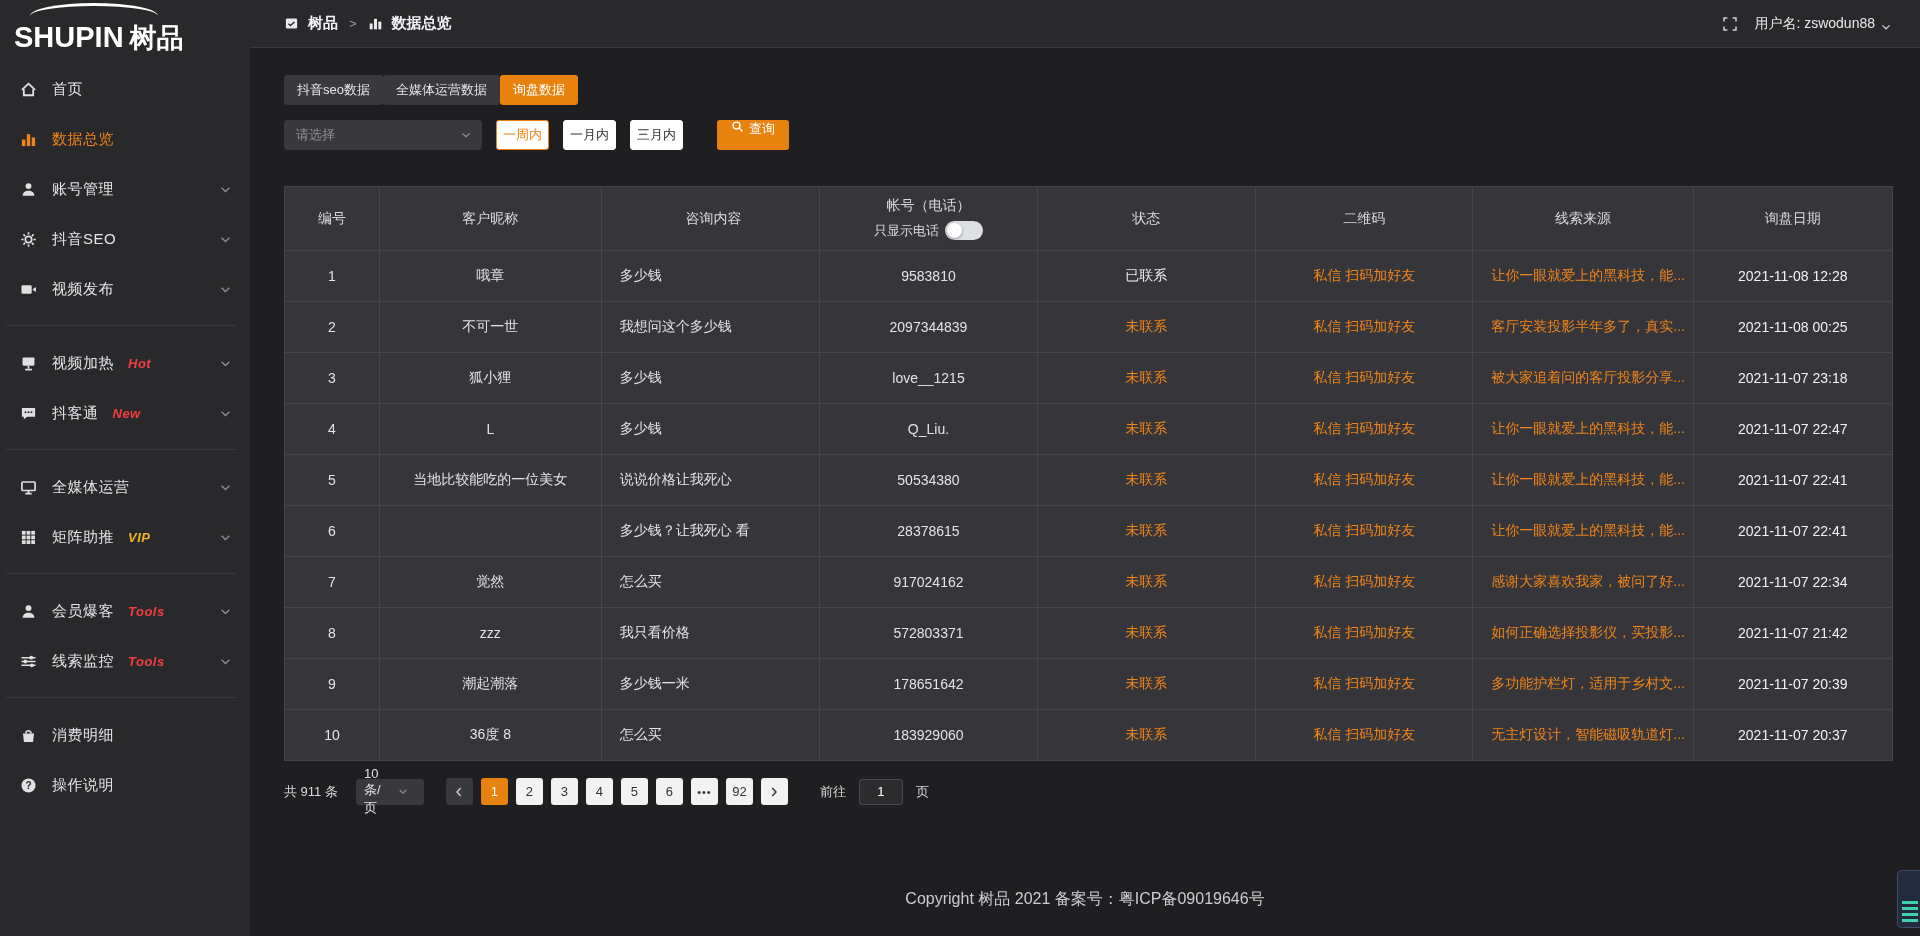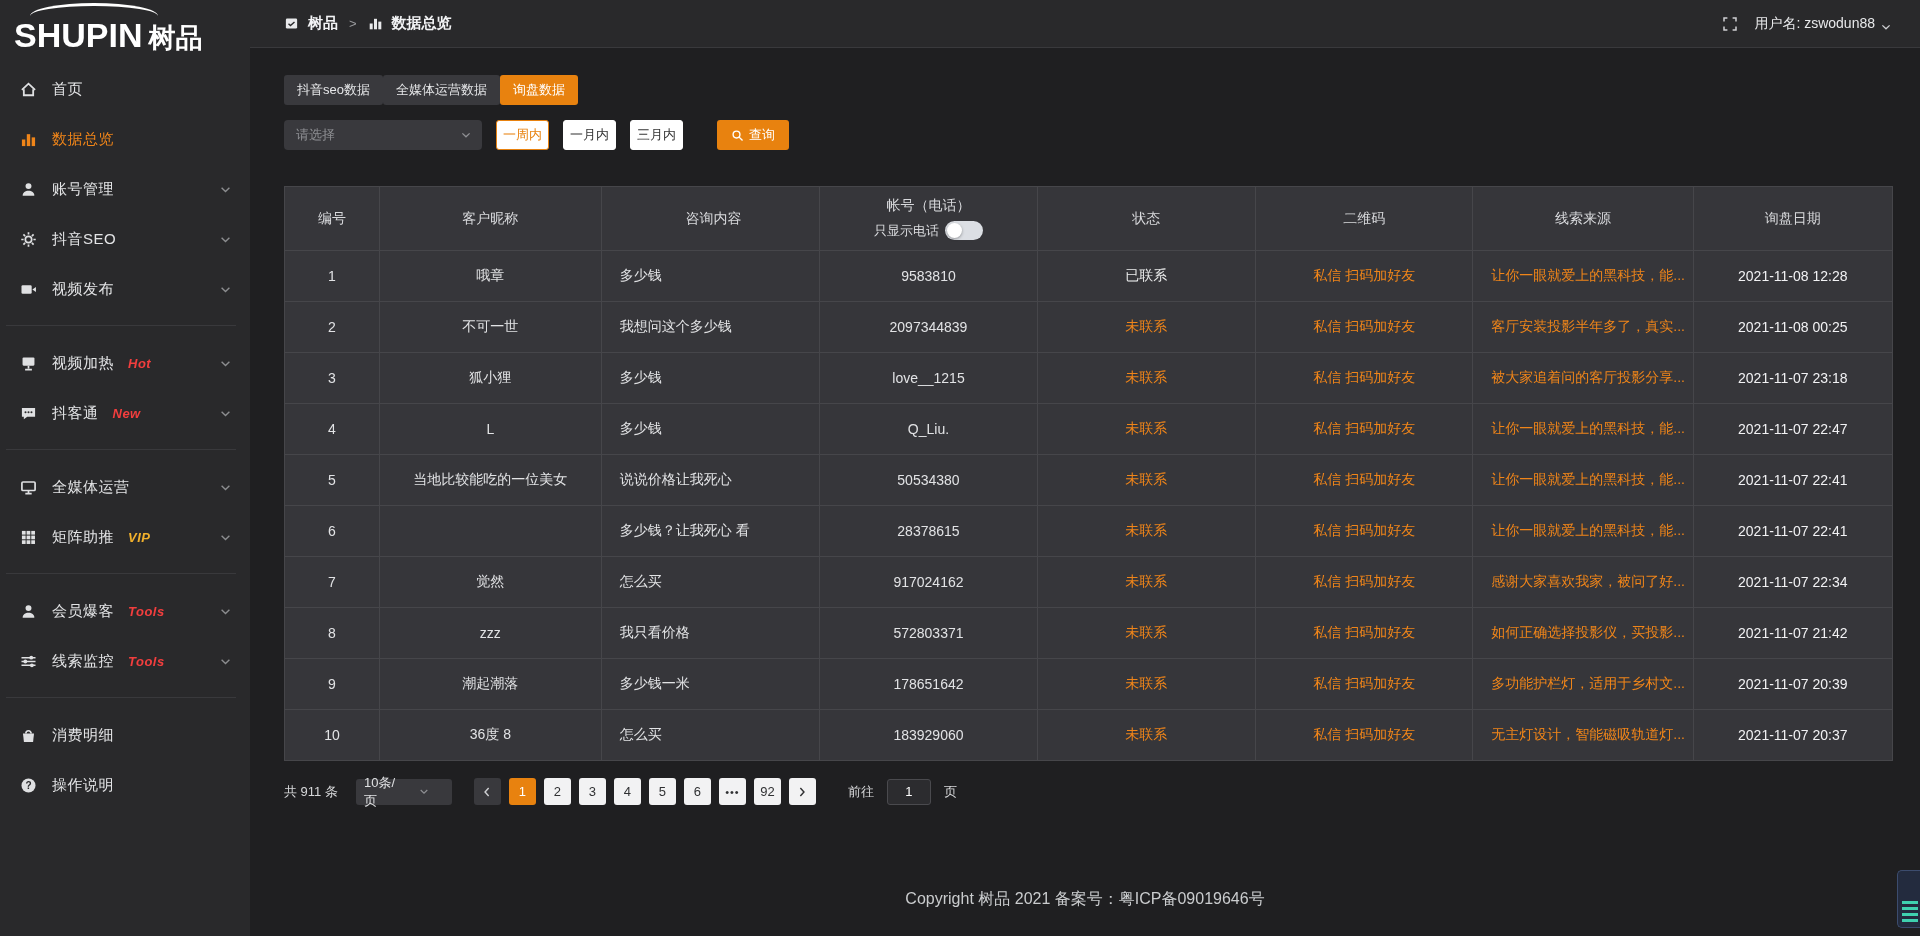--- a/index.html
+++ b/index.html
@@ -6,21 +6,21 @@
   *{margin:0;padding:0;box-sizing:border-box;}
   html,body{width:1920px;height:936px;overflow:hidden;}
   body{font-family:"Liberation Sans","DejaVu Sans",sans-serif;background:#1f1f21;color:#e3e4e6;position:relative;}
   svg{display:block;}
   .icon svg{width:100%;height:100%;}
 
   
   .sidebar{position:absolute;left:0;top:0;width:250px;height:936px;background:#29292b;z-index:3;}
   .logo{position:relative;height:52px;padding:10px 12px 0 14px;display:flex;align-items:flex-end;}
   .logo-arc{position:absolute;top:3px;left:30px;width:128px;height:13px;border-top:3px solid #fff;border-radius:50% 50% 0 0/100% 100% 0 0;}
-  .logo-en{font-size:34px;font-weight:800;letter-spacing:0px;color:#fff;line-height:1;}
+  .logo-en{font-size:29px;font-weight:800;letter-spacing:0px;color:#fff;line-height:1;}
   .logo-cn{font-size:27px;font-weight:800;color:#fff;margin-left:6px;line-height:1;}
   .nav{padding-top:12px;}
   .side-item{display:flex;align-items:center;height:50px;padding:0 18px 0 20px;cursor:pointer;position:relative;color:#e3e4e6;}
   .side-item .s-icon{width:17px;height:17px;margin-right:15px;color:#dfe0e2;flex:none;}
   .side-item .s-label{font-size:15px;letter-spacing:.5px;}
   .side-item.active{color:#f08519;}
   .side-item.active .s-icon{color:#f08519;}
   .s-badge{font-style:italic;font-weight:bold;font-size:13px;margin-left:14px;letter-spacing:.5px;}
   .s-badge:empty{display:none;}
   .s-badge.red{color:#f23e3e;}
@@ -46,21 +46,21 @@
   .main{position:absolute;left:250px;top:48px;right:0;bottom:0;background:#1f1f21;padding:27px 27px 0 34px;}
   .tabs{display:flex;}
   .tab{height:30px;padding:0 13px;background:#39393d;color:#e6e7e9;font-size:13px;border:none;border-radius:3px;cursor:pointer;font-family:inherit;}
   .tab.active{background:#e8820f;color:#fff;}
   .filters{display:flex;align-items:center;margin-top:15px;gap:12px;}
   .select{width:198px;height:30px;background:#39393d;border-radius:4px;display:flex;align-items:center;padding:0 10px 0 12px;cursor:pointer;}
   .select .sel-text{font-size:13px;color:#8f9094;flex:1;}
   .select .icon{width:12px;height:12px;color:#8f9094;}
   .range-btn{width:53px;height:30px;background:#fff;color:#333;border:1px solid #fff;border-radius:3px;font-size:13px;cursor:pointer;font-family:inherit;margin-left:2px;}
   .range-btn.selected{border-color:#e8820f;color:#e8820f;}
-  .search-btn{height:30px;padding:0 14px;margin-left:22px;background:#e8820f;color:#fff;border:none;border-radius:3px;font-size:13px;cursor:pointer;display:flex;align-items:center;gap:5px;font-family:inherit;}
+  .search-btn{height:30px;padding:0 14px;margin-left:22px;background:#e8820f;color:#fff;border:none;border-radius:3px;font-size:13px;cursor:pointer;display:flex;gap:5px;font-family:inherit;}
   .search-btn .icon{width:13px;height:13px;color:#fff;}
 
   
   .tablewrap{margin-top:36px;}
   table{width:100%;border-collapse:collapse;table-layout:fixed;}
   th,td{border:1px solid #46464a;background:#36363a;font-weight:normal;}
   th{height:64px;font-size:14px;color:#d9dadd;}
   td{height:51px;font-size:14px;color:#e2e3e5;padding:0 12px;}
   .c-center{text-align:center;}
   .c-left{text-align:left;padding-left:18px;}
@@ -71,21 +71,21 @@
   td.ellip{white-space:nowrap;overflow:hidden;}
   td.date{color:#f2f2f4;}
   .th-stack{display:flex;flex-direction:column;align-items:center;gap:6px;}
   .toggle-line{display:flex;align-items:center;gap:6px;font-size:13px;color:#d9dadd;}
   .toggle{width:38px;height:19px;border-radius:10px;background:#dcdfe4;position:relative;cursor:pointer;flex:none;}
   .toggle::after{content:'';position:absolute;left:2px;top:2px;width:15px;height:15px;border-radius:50%;background:#fff;box-shadow:0 1px 3px rgba(0,0,0,.35);}
 
   
   .pager{display:flex;align-items:center;margin-top:17px;gap:8px;}
   .pg-total{font-size:13px;color:#d6d7d9;margin-right:10px;}
-  .pg-size{width:96px;height:26px;background:#39393d;border-radius:3px;display:flex;align-items:center;padding:0 8px;cursor:pointer;margin-right:14px;}
+  .pg-size{width:68px;height:26px;background:#39393d;border-radius:3px;display:flex;align-items:center;padding:0 8px;cursor:pointer;margin-right:14px;}
   .pg-size span{font-size:13px;color:#dfe0e2;flex:1;}
   .pg-size .icon{width:11px;height:11px;color:#8f9094;}
   .pg-btn{width:27px;height:27px;border:none;border-radius:3px;font-size:13px;cursor:pointer;display:flex;align-items:center;justify-content:center;font-family:inherit;background:#f2f2f3;color:#303133;}
   .pg-btn.darkbtn{background:#39393d;color:#cfd0d3;}
   .pg-btn .icon{width:12px;height:12px;}
   .pg-page{min-width:27px;height:27px;border:none;border-radius:3px;background:#f2f2f3;color:#303133;font-size:13px;cursor:pointer;display:flex;align-items:center;justify-content:center;font-family:inherit;}
   .pg-page.active{background:#e8820f;color:#fff;}
   .pg-page.dots{letter-spacing:1px;font-size:11px;}
   .pg-goto{display:flex;align-items:center;gap:13px;margin-left:24px;font-size:13px;color:#d6d7d9;}
   .goto-input{width:44px;height:26px;background:#2c2c2f;border:1px solid #4a4a4e;border-radius:3px;color:#fff;text-align:center;font-size:13px;font-family:inherit;}

